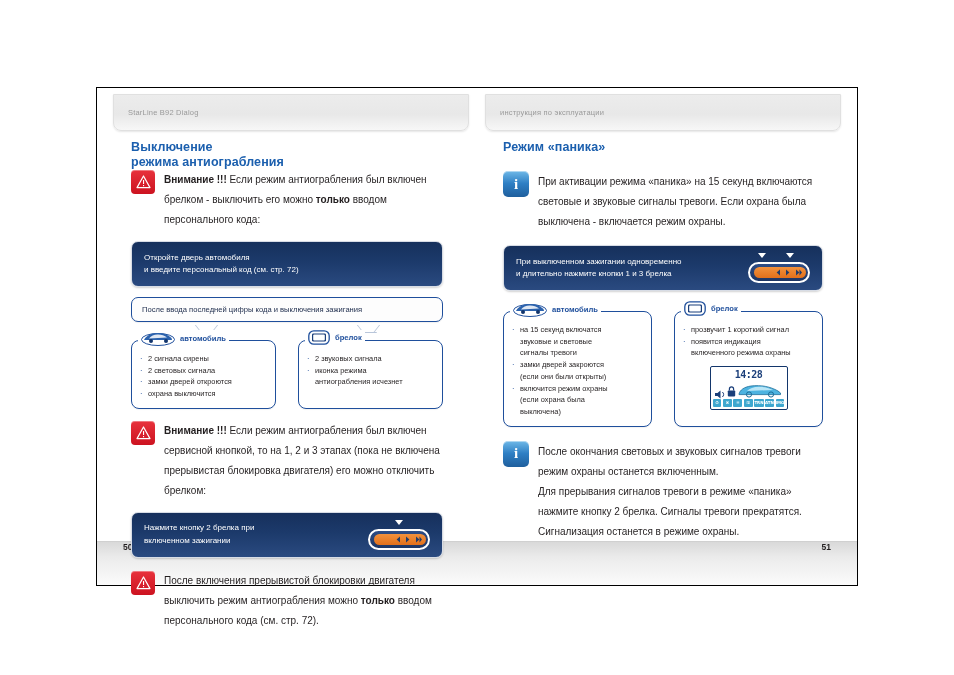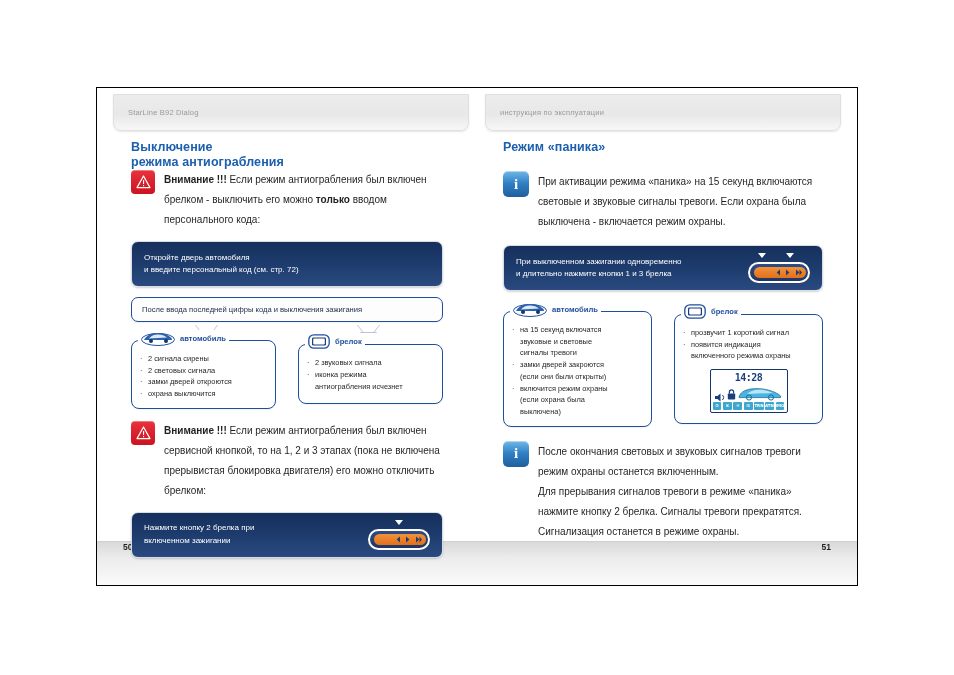--- a/index.html
+++ b/index.html
@@ -112,21 +112,21 @@
     border-left:1.3px solid #b9c6da;border-bottom:1.3px solid #b9c6da;
     transform:skewX(38deg);
   }
   .chev:after{
     content:"";position:absolute;left:3px;top:0;width:13px;height:7px;
     border-right:1.3px solid #b9c6da;border-bottom:1.3px solid #b9c6da;
     transform:skewX(-38deg);
   }
 
   
-  .resrow{display:flex;gap:22px;align-items:center;}
+  .resrow{display:flex;gap:22px;}
   .resbox{
     flex:1;position:relative;border:1.3px solid #1f4f9c;border-radius:8px;
     background:#ffffff;padding:12px 8px 8px 8px;box-sizing:border-box;
     box-shadow:0 1px 1px rgba(0,0,0,.05);
   }
   .res-head{
     position:absolute;top:-11px;left:6px;display:flex;align-items:center;gap:5px;
     background:#ffffff;padding:0 3px;
   }
   .res-head .lbl{font-size:7.6px;font-weight:bold;color:#1f4f9c;}
@@ -297,20 +297,32 @@
                     <path d="M4 0.5 L0.6 3.5 L4 6.5 Z" fill="#223c69"></path>
                     <path d="M10 0.5 L13.4 3.5 L10 6.5 Z" fill="#223c69"></path>
                     <path d="M20 0.5 L23.4 3.5 L20 6.5 Z" fill="#223c69"></path>
                     <path d="M23.5 0.5 L26 3.5 L23.5 6.5 Z" fill="#223c69"></path>
                   </svg>
                 </span>
               </span>
             </div>
           </div>
 
+          <div class="note" style="margin-top:13px;">
+            <div class="warn-ico">
+              <svg width="15" height="14" viewBox="0 0 15 14" aria-hidden="true">
+                <path d="M7.5 1 L14 12.6 L1 12.6 Z" fill="none" stroke="#ffffff" stroke-width="1.2" stroke-linejoin="round"></path>
+                <rect x="7" y="5" width="1.1" height="4" fill="#ffffff"></rect>
+                <rect x="7" y="10" width="1.1" height="1.2" fill="#ffffff"></rect>
+              </svg>
+            </div>
+            <div class="note-txt">
+              <span>После включения прерывистой блокировки двигателя выключить режим антиограбления можно </span><b>только</b><span> вводом персонального кода (см. стр. 72).</span>
+            </div>
+          </div>
 
         </div>
       </div>
     </div>
 
     <div class="page page-right">
 
       <div class="hdr hdr-right">
         <span class="hdr-text">инструкция по эксплуатации</span>
       </div>

